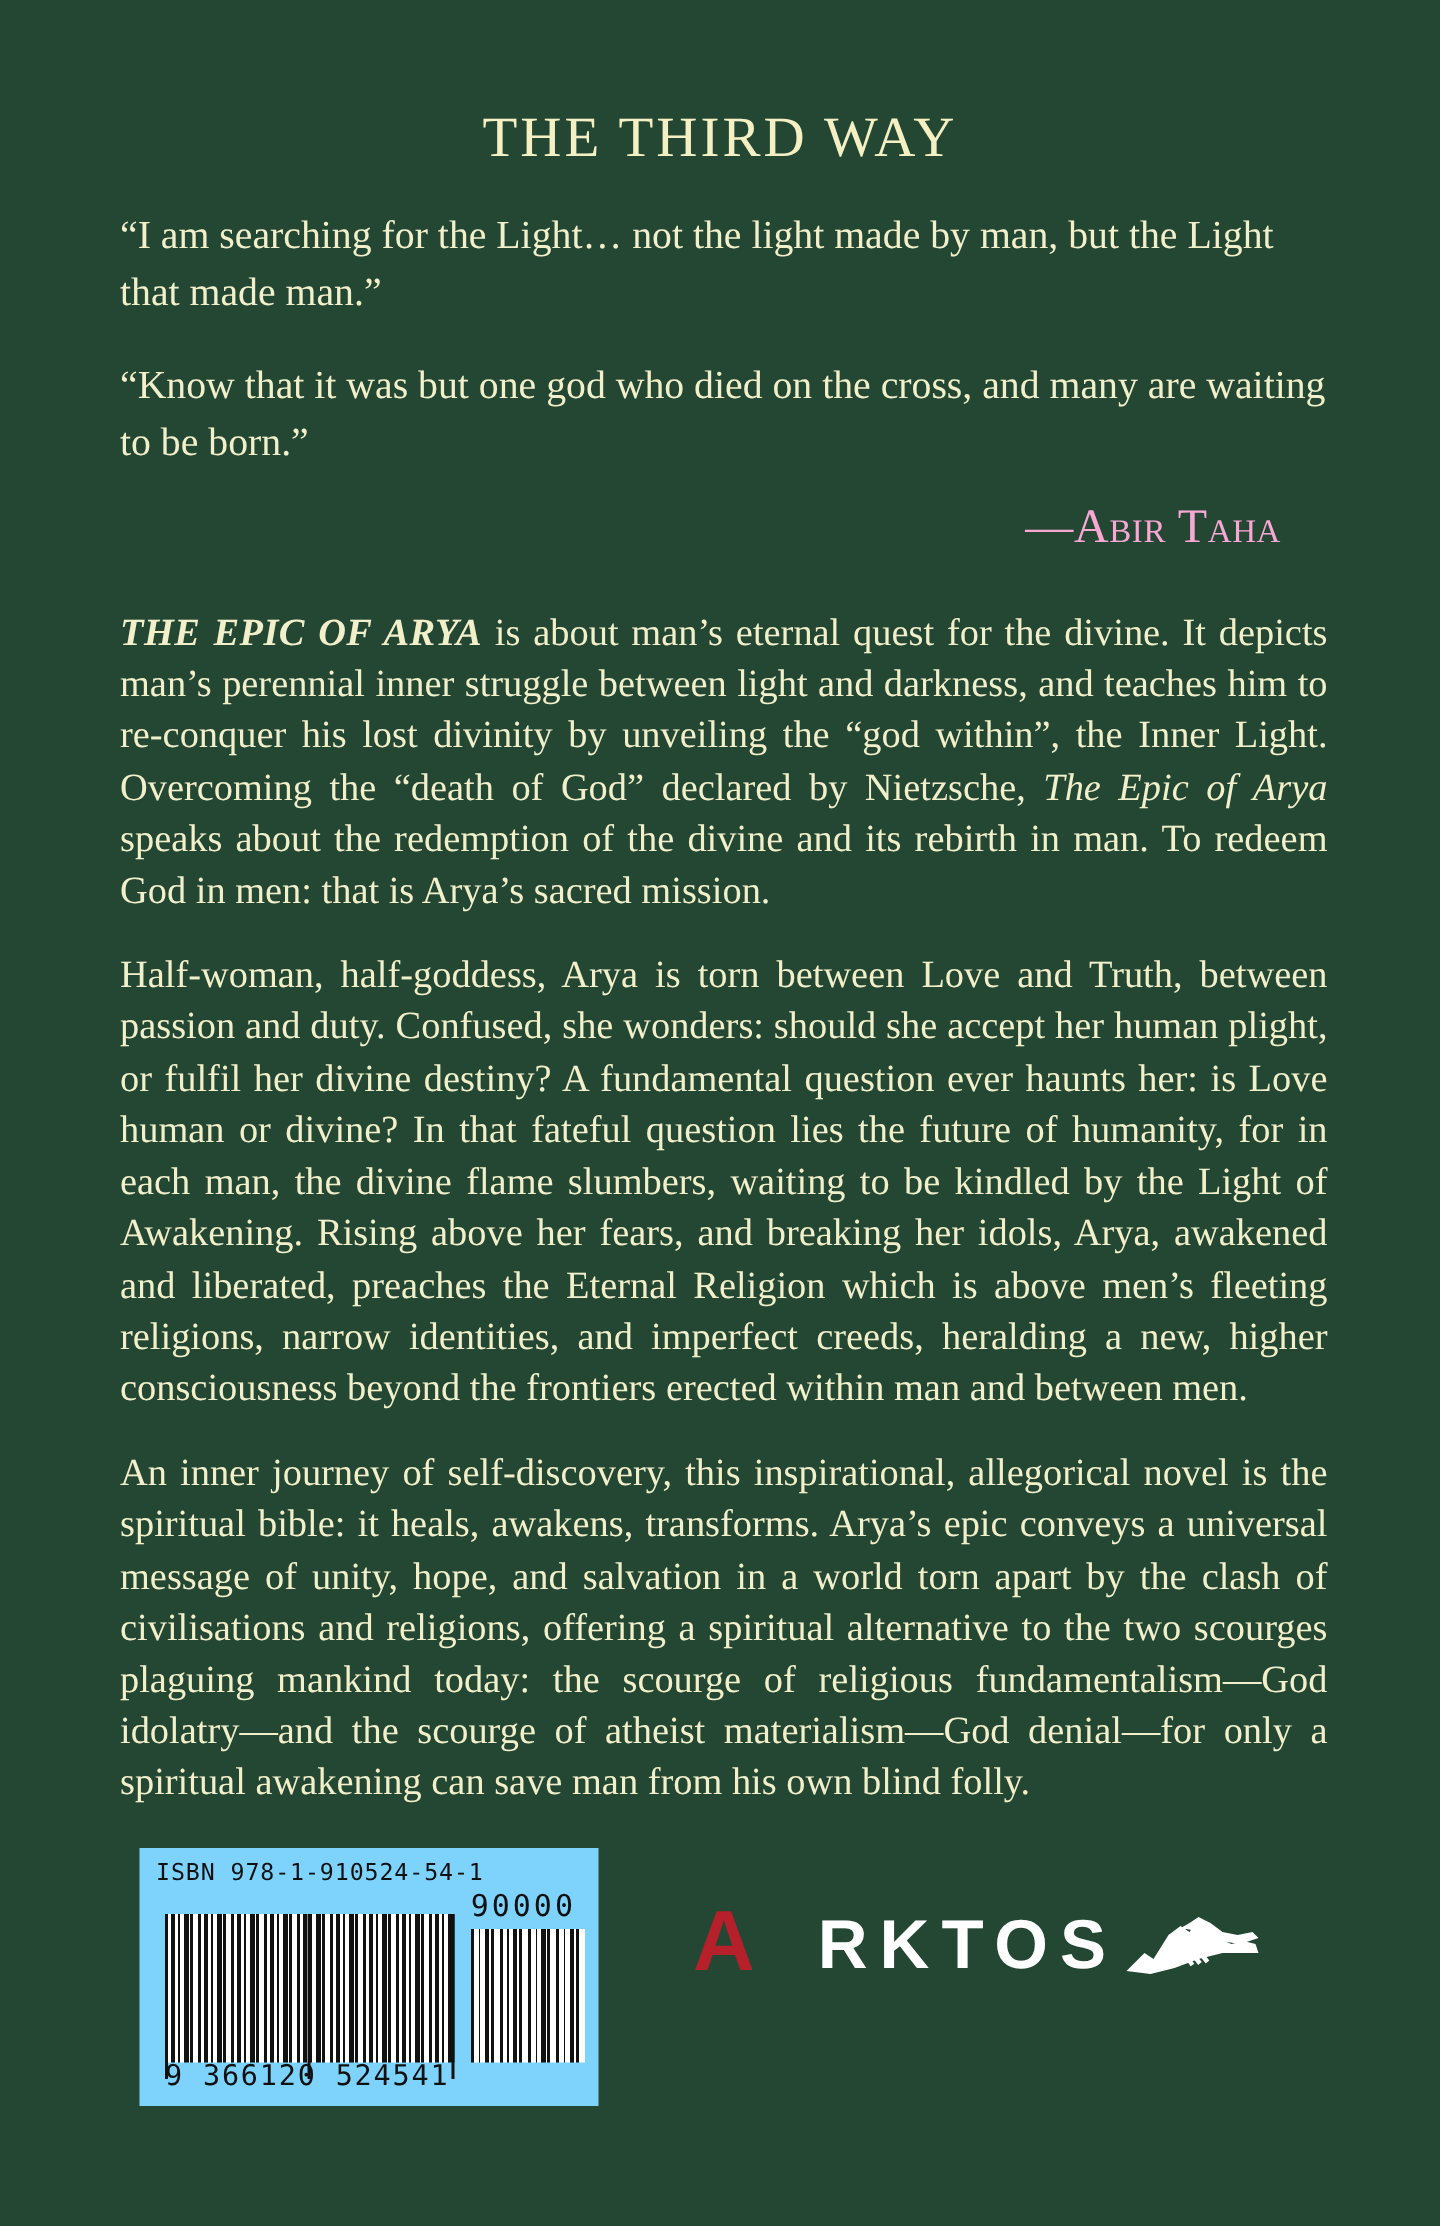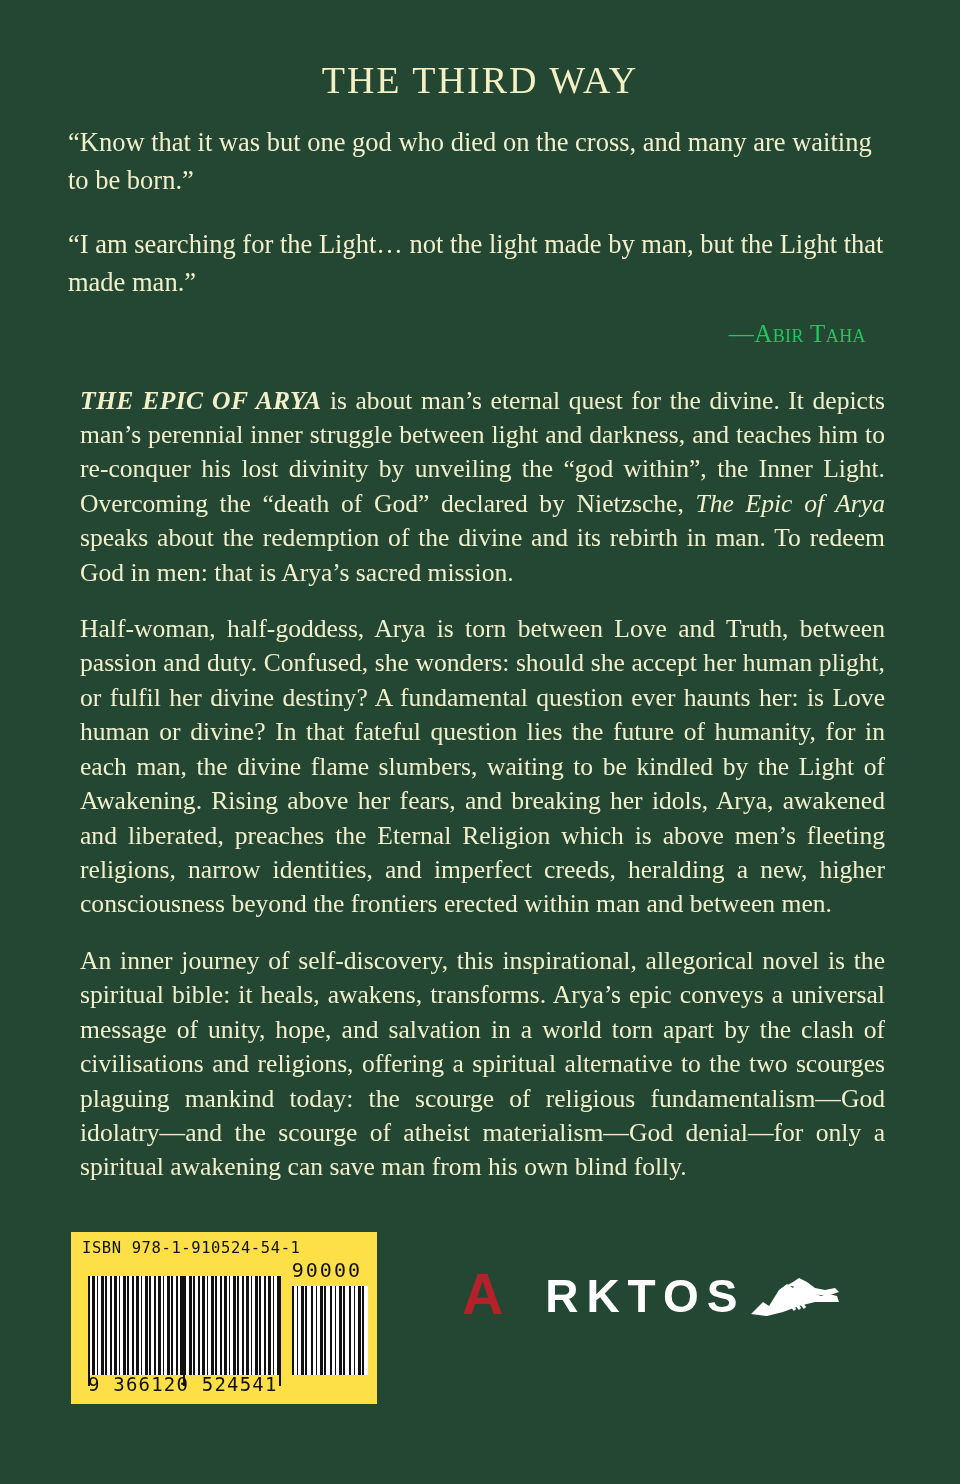--- a/index.html
+++ b/index.html
@@ -14,21 +14,21 @@
     color: #f2efcb;
     overflow: hidden;
     position: relative;
   }
 
   .cover {
     position: relative;
     width: 960px;
     height: 1472px;
     box-sizing: border-box;
-    padding: 0;
+    padding: 12px;
   }
 
   
   .title {
     text-align: center;
     font-size: 38px;
     letter-spacing: 2.0px;
     color: #f4f0c4;
     margin: 0;
     padding-top: 61px;
@@ -46,32 +46,32 @@
     line-height: 1.42;
     margin: 0;
     text-align: left;
     color: #f2efcb;
   }
   .quote.first { padding-top: 27px; }
   .quote.second { padding-top: 25px; }
 
   .attrib {
     text-align: right;
-    font-size: 25px;
+    font-size: 32px;
     padding-top: 18px;
     padding-right: 30px;
     font-variant: small-caps;
     letter-spacing: 0.4px;
-    color: #22c55e;
+    color: #f9a8d4;
   }
 
   
   .body-copy {
     padding: 0 63px 0 68px;
-    margin: 12px;
+    margin: 0;
   }
   .para {
     font-size: 25.6px;
     line-height: 1.345;
     text-align: justify;
     text-justify: inter-word;
     margin: 0;
     color: #f2efcb;
     hyphens: none;
   }
@@ -89,25 +89,25 @@
     position: absolute;
     left: 0;
     top: 1215px;
     width: 960px;
     height: 269px;
   }
 
   
   .barcode-box {
     position: absolute;
-    left: 71px;
+    left: 93px;
     top: 1232px;
     width: 306px;
     height: 172px;
-    background: #fde047;
+    background: #7dd3fc;
     box-sizing: border-box;
     padding: 7px 9px 4px 9px;
   }
   .bc-isbn {
     font-family: "DejaVu Sans Mono", "Liberation Mono", monospace;
     font-size: 15.5px;
     color: #111;
     letter-spacing: 0.6px;
     white-space: nowrap;
     margin: 0 0 1px 2px;
@@ -222,22 +222,22 @@
   }
 </style>
 </head>
 <body>
 
 <div class="cover">
 
   <h1 class="title">THE THIRD WAY</h1>
 
   <div class="quotes">
+    <p class="quote first">“I am searching for the Light… not the light made by man, but the Light that made man.”</p>
     <p class="quote second">“Know that it was but one god who died on the cross, and many are waiting to be born.”</p>
-    <p class="quote first">“I am searching for the Light… not the light made by man, but the Light that made man.”</p>
     <div class="attrib">—Abir Taha</div>
   </div>
 
   <div class="body-copy">
 
     <p class="para lead"><b>THE EPIC OF ARYA</b><span> is about man’s eternal quest for the divine. It depicts man’s perennial inner struggle between light and darkness, and teaches him to re-conquer his lost divinity by unveiling the “god within”, the Inner Light. Overcoming the “death of God” declared by Nietzsche, </span><i>The Epic of Arya</i><span> speaks about the redemption of the divine and its rebirth in man. To redeem God in men: that is Arya’s sacred mission.</span></p>
 
     <p class="para">Half-woman, half-goddess, Arya is torn between Love and Truth, between passion and duty. Confused, she wonders: should she accept her human plight, or fulfil her divine destiny? A fundamental question ever haunts her: is Love human or divine? In that fateful question lies the future of humanity, for in each man, the divine flame slumbers, waiting to be kindled by the Light of Awakening. Rising above her fears, and breaking her idols, Arya, awakened and liberated, preaches the Eternal Religion which is above men’s fleeting religions, narrow identities, and imperfect creeds, heralding a new, higher consciousness beyond the frontiers erected within man and between men.</p>
 
     <p class="para">An inner journey of self-discovery, this inspirational, allegorical novel is the spiritual bible: it heals, awakens, transforms. Arya’s epic conveys a universal message of unity, hope, and salvation in a world torn apart by the clash of civilisations and religions, offering a spiritual alternative to the two scourges plaguing mankind today: the scourge of religious fundamentalism—God idolatry—and the scourge of atheist materialism—God denial—for only a spiritual awakening can save man from his own blind folly.</p>

